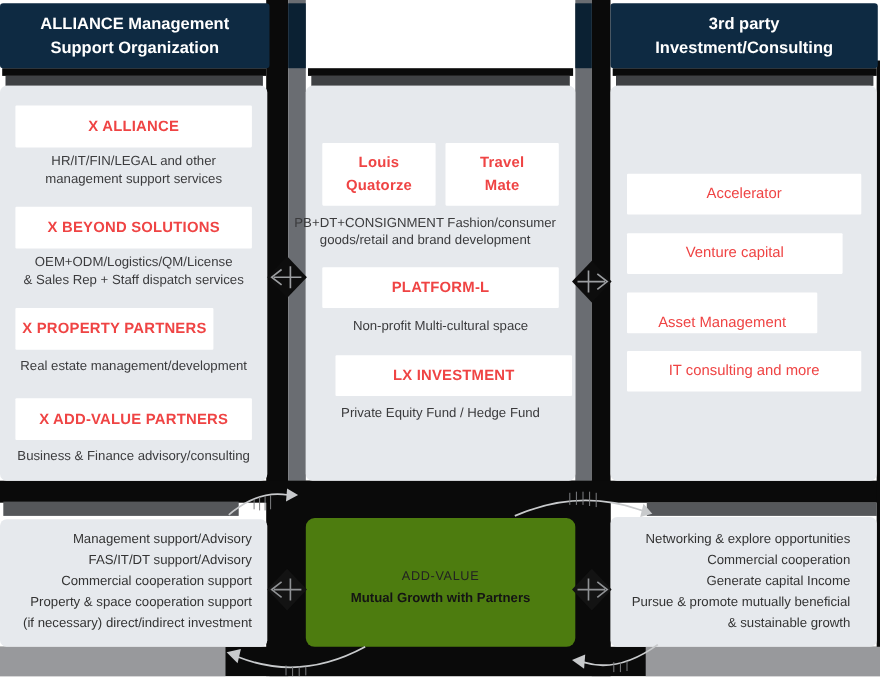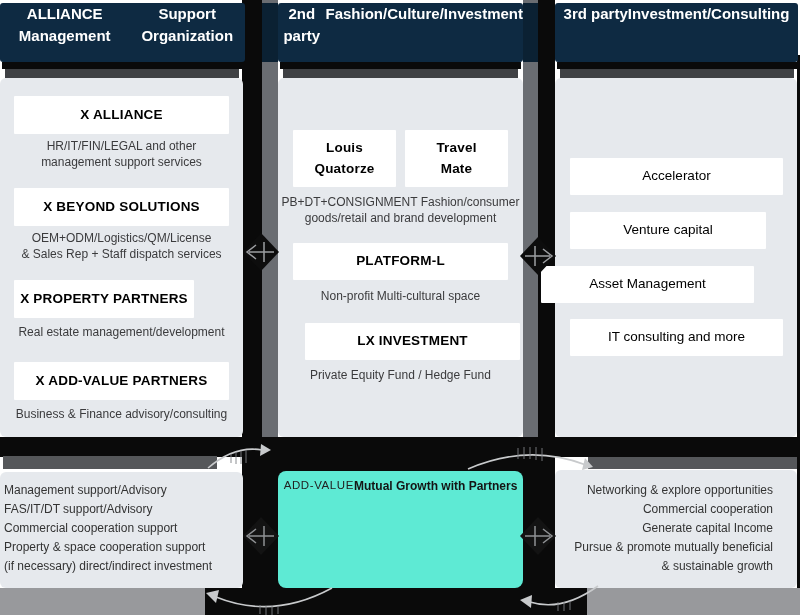--- a/index.html
+++ b/index.html
@@ -12,48 +12,48 @@
   .strip{position:absolute;}
   .black{background:var(--ink,#0a0a0a);}
   .bevel{background:var(--bevel-gray,#6a6d72);}
   .bandgray{background:var(--band-gray,#55575a);}
   .botgray{background:var(--bottom-band-gray,#98999c);}
   .navyfill{background:var(--gap-navy,#0b2133);}
   
   .col-header{
     position:absolute;top:3px;height:59px;border-radius:3px;
     background:var(--header-navy,#0e2a42);color:#fff;
-    display:flex;justify-content:center;align-items:flex-start;
+    display:flex;flex-direction:column;justify-content:center;align-items:center;
     font-size:15px;font-weight:700;line-height:1.45;text-align:center;z-index:3;
   }
   
   .panel{
     position:absolute;background:var(--panel-gray,#e6e9ed);border-radius:6px;z-index:2;
   }
   
   .wbox{
     position:absolute;background:#fff;border-radius:1px;z-index:3;
     display:flex;flex-direction:column;justify-content:center;align-items:center;
-    font-size:13.5px;font-weight:700;color:#000000;text-align:center;line-height:1.5;
+    font-size:13.5px;font-weight:700;color:#ef4444;text-align:center;line-height:1.5;
     letter-spacing:.2px;
   }
   .wbox.plain{font-weight:400;letter-spacing:0;}
   .desc{
     position:absolute;z-index:3;text-align:center;color:#3b3b3d;font-size:12px;
     line-height:15.5px;white-space:nowrap;
   }
   
   .notes{
     position:absolute;z-index:3;color:#333;font-size:12px;line-height:19px;text-align:right;
   }
-  .notes.right-align{text-align:left;}
+  .notes.right-align{text-align:right;}
   
   .addvalue{
-    position:absolute;background:#5eead4;border-radius:8px;z-index:3;
-    display:flex;flex-direction:row;justify-content:center;align-items:flex-start;
+    position:absolute;background:#4d7c0f;border-radius:8px;z-index:3;
+    display:flex;flex-direction:column;justify-content:center;align-items:center;
     text-align:center;padding-top:8px;box-sizing:border-box;
   }
   .addvalue .eyebrow{font-size:11.5px;letter-spacing:.6px;color:#222;margin-bottom:6px;}
   .addvalue .big{font-size:12px;font-weight:700;color:#141414;}
   svg{position:absolute;z-index:5;overflow:visible;}
 </style>
 </head>
 <body>
 
 <div class="stage">
@@ -81,24 +81,20 @@
   <div class="strip botgray" style="left:587px;top:588px;width:213px;height:27px;"></div>
 
   <div class="strip black" style="left:245px;top:437px;width:310px;height:178px;"></div>
 
   <div class="strip black" style="left:797px;top:55px;width:3px;height:533px;"></div>
 
   <div class="col-header" style="left:0;width:245px;">
     <div>ALLIANCE Management</div>
     <div>Support Organization</div>
   </div>
-  <div class="col-header" style="left:278px;width:245px;">
-    <div>2nd party</div>
-    <div>Fashion/Culture/Investment</div>
-  </div>
   <div class="col-header" style="left:555px;width:243px;">
     <div>3rd party</div>
     <div>Investment/Consulting</div>
   </div>
 
   <div class="panel" style="left:0;top:78px;width:243px;height:359px;"></div>
   <div class="panel" style="left:278px;top:78px;width:245px;height:359px;"></div>
   <div class="panel" style="left:555px;top:78px;width:242px;height:359px;"></div>
   <div class="panel" style="left:0;top:472px;width:243px;height:116px;"></div>
   <div class="panel" style="left:555px;top:470px;width:242px;height:118px;"></div>
@@ -142,21 +138,21 @@
   </div>
 
   <div class="wbox" style="left:293px;top:130px;width:103px;height:57px;">
     <div>Louis</div>
     <div>Quatorze</div>
   </div>
   <div class="wbox" style="left:405px;top:130px;width:103px;height:57px;">
     <div>Travel</div>
     <div>Mate</div>
   </div>
-  <div class="desc" style="left:280px;top:195px;width:241px;">
+  <div class="desc" style="left:266px;top:195px;width:241px;">
     <div>PB+DT+CONSIGNMENT Fashion/consumer</div>
     <div>goods/retail and brand development</div>
   </div>
 
   <div class="wbox" style="left:293px;top:243px;width:215px;height:37px;">
     <span>PLATFORM-L</span>
   </div>
   <div class="desc" style="left:280px;top:289px;width:241px;">
     <div>Non-profit Multi-cultural space</div>
   </div>
@@ -172,21 +168,21 @@
     <div class="eyebrow">ADD-VALUE</div>
     <div class="big">Mutual Growth with Partners</div>
   </div>
 
   <div class="wbox plain" style="left:570px;top:158px;width:213px;height:37px;">
     <span>Accelerator</span>
   </div>
   <div class="wbox plain" style="left:570px;top:212px;width:196px;height:37px;">
     <span>Venture capital</span>
   </div>
-  <div class="wbox plain" style="left:541px;top:266px;width:213px;height:37px;">
+  <div class="wbox plain" style="left:570px;top:266px;width:173px;height:37px;justify-content:flex-end;">
     <span>Asset Management</span>
   </div>
   <div class="wbox plain" style="left:570px;top:319px;width:213px;height:37px;justify-content:center;">
     <span>IT consulting and more</span>
   </div>
 
   <div class="notes" style="left:573px;top:481px;width:200px;">
     <div>Networking &amp; explore opportunities</div>
     <div>Commercial cooperation</div>
     <div>Generate capital Income</div>

